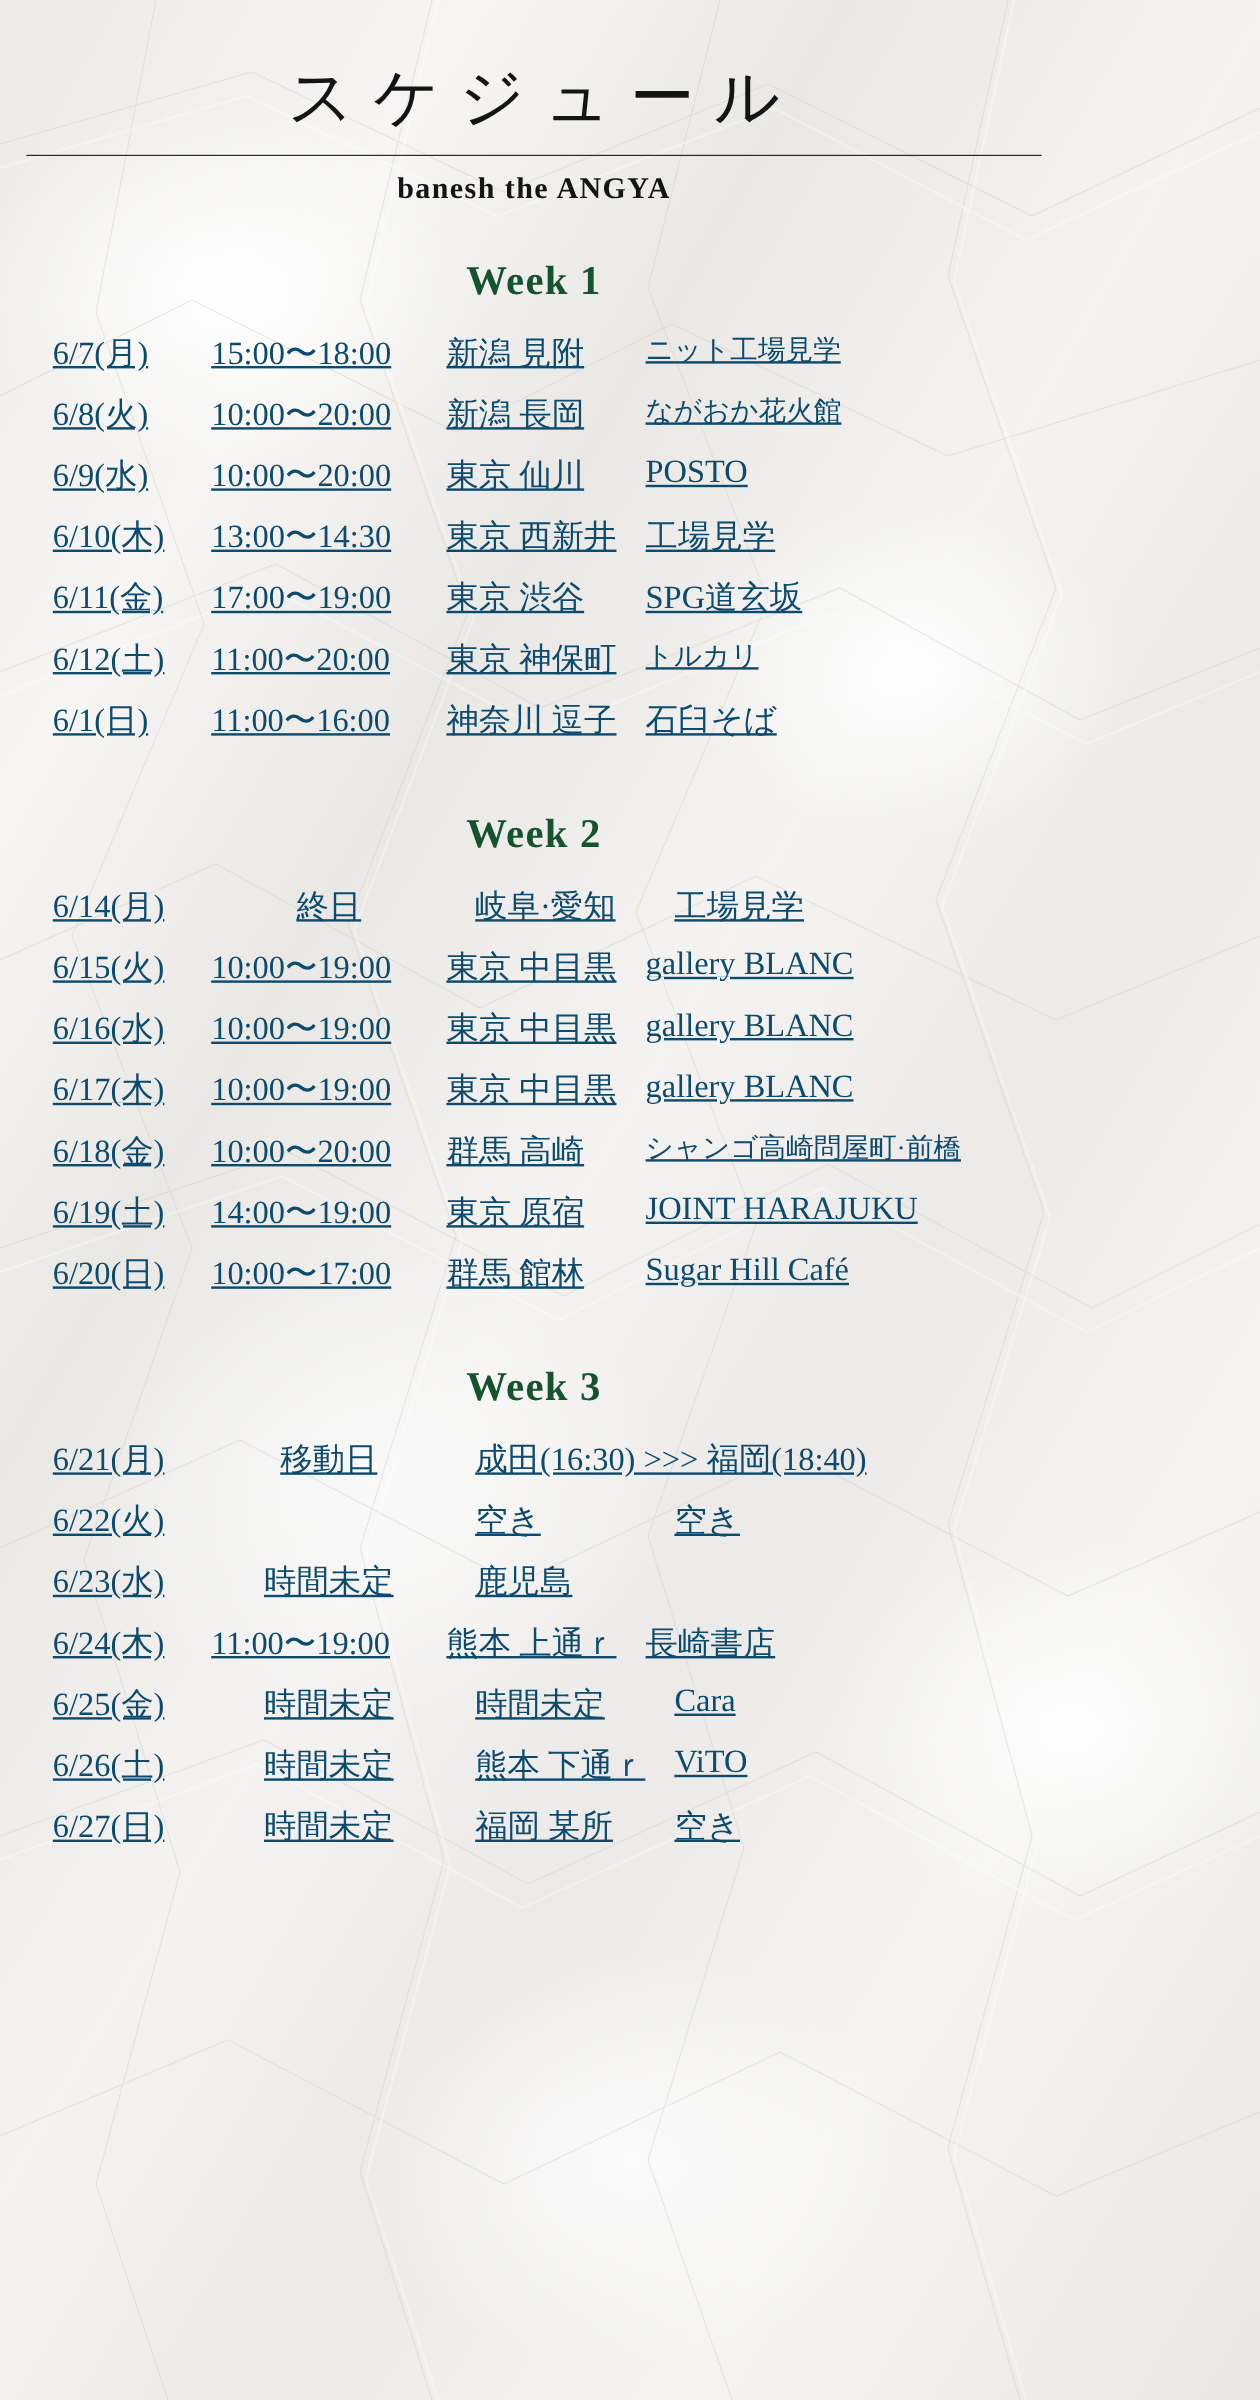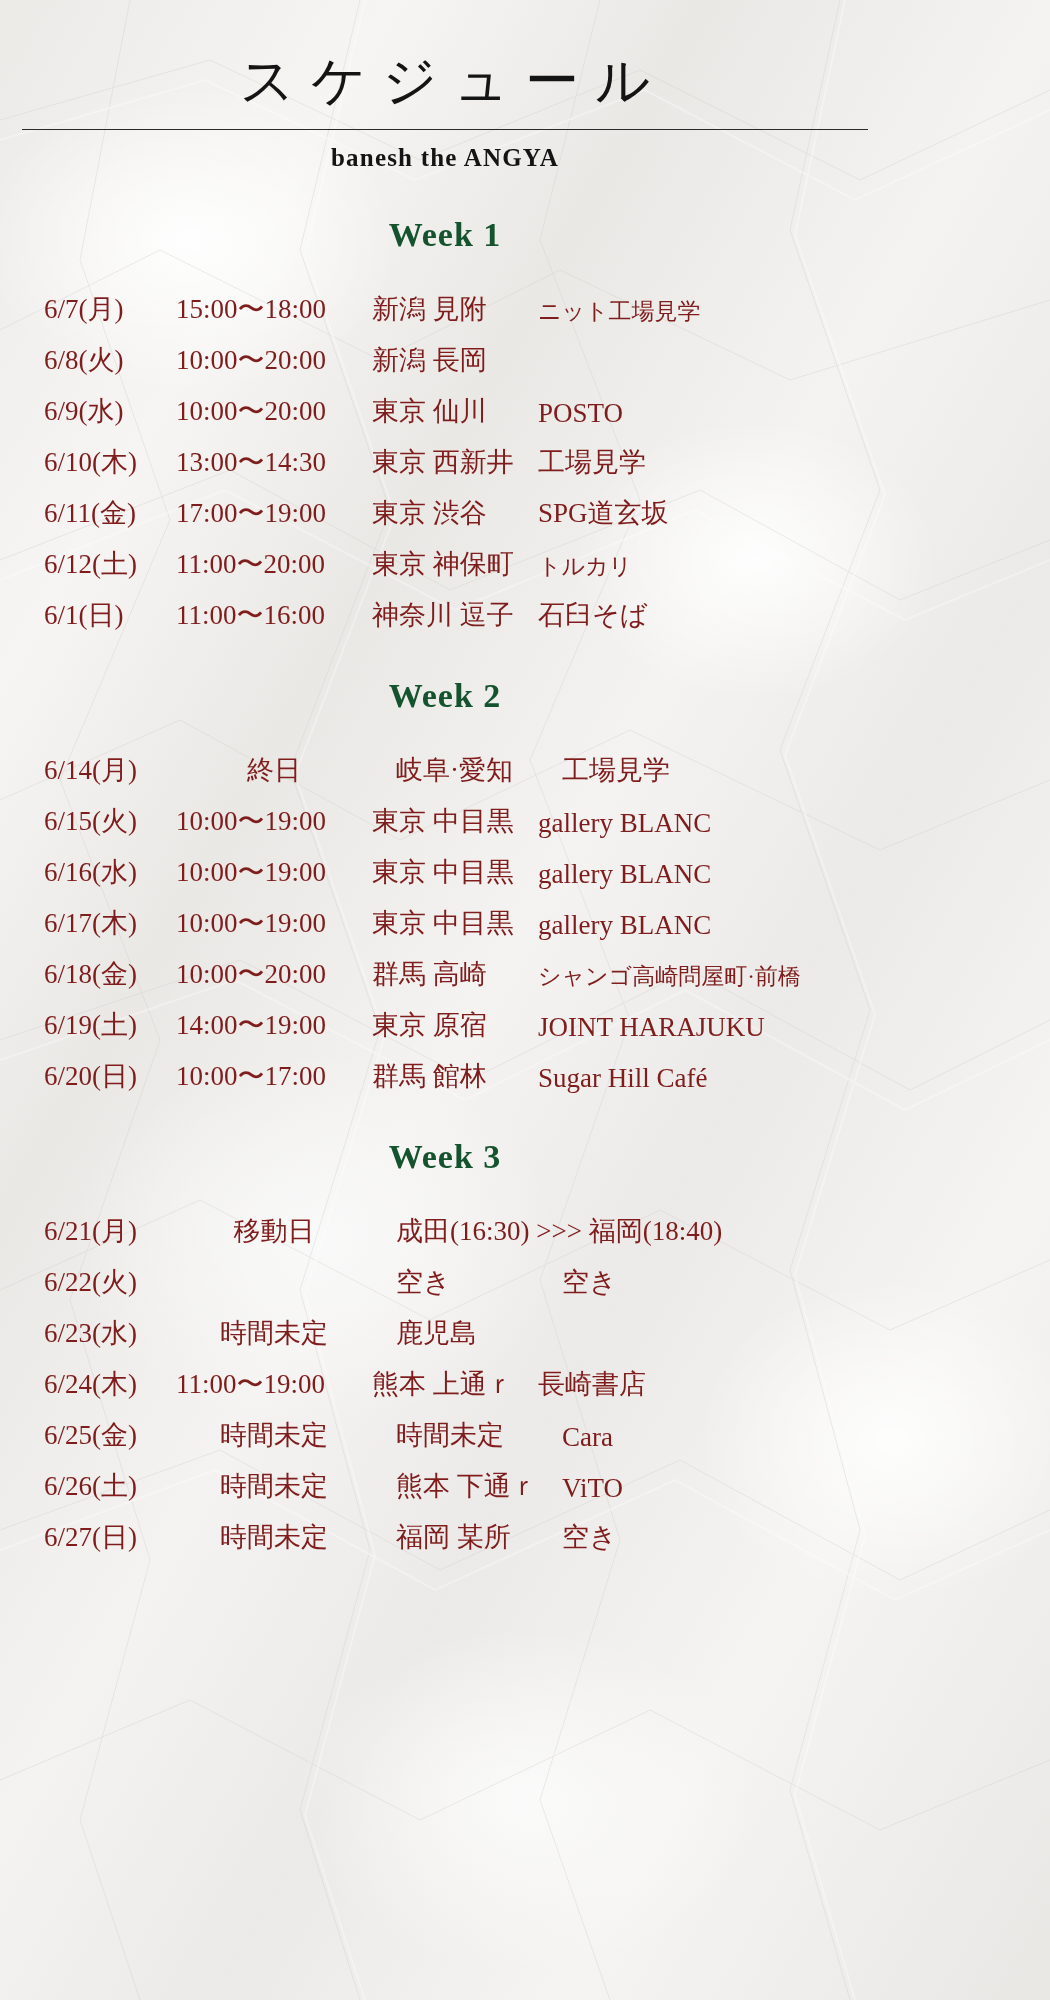--- a/index.html
+++ b/index.html
@@ -83,39 +83,39 @@
     font-weight: bold;
     letter-spacing: 1px;
     color: #14532d;
     margin-bottom: 22px;
   }
   .rows {
     padding-left: 44px;
   }
   .row {
     display: flex;
-    align-items: flex-end;
+    align-items: flex-start;
     height: 51px;
     font-size: 27px;
-    color: #7f1d1d;
+    color: #0c4a6e;
     white-space: nowrap;
+    text-decoration: underline;
   }
   .c-date {
     width: 132px;
     flex: 0 0 132px;
   }
   .c-time {
     width: 196px;
     flex: 0 0 196px;
     text-align: left;
   }
   .c-time.center {
     text-align: center;
     padding-right: 24px;
-    margin-top: 30px;
   }
   .c-place {
     width: 166px;
     flex: 0 0 166px;
   }
   .c-venue {
     flex: 1 1 auto;
   }
   .small {
     font-size: 23px;
@@ -171,20 +171,21 @@
           <div class="row">
             <div class="c-date">6/7(月)</div>
             <div class="c-time">15:00〜18:00</div>
             <div class="c-place">新潟 見附</div>
             <div class="c-venue small">ニット工場見学</div>
           </div>
           <div class="row">
             <div class="c-date">6/8(火)</div>
             <div class="c-time">10:00〜20:00</div>
             <div class="c-place">新潟 長岡</div>
+            <div class="c-venue small">ながおか花火館</div>
           </div>
           <div class="row">
             <div class="c-date">6/9(水)</div>
             <div class="c-time">10:00〜20:00</div>
             <div class="c-place">東京 仙川</div>
             <div class="c-venue">POSTO</div>
           </div>
           <div class="row">
             <div class="c-date">6/10(木)</div>
             <div class="c-time">13:00〜14:30</div>

